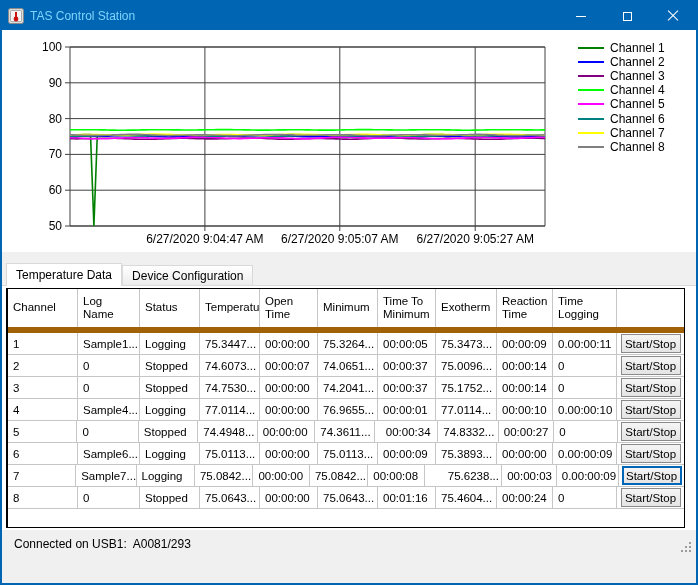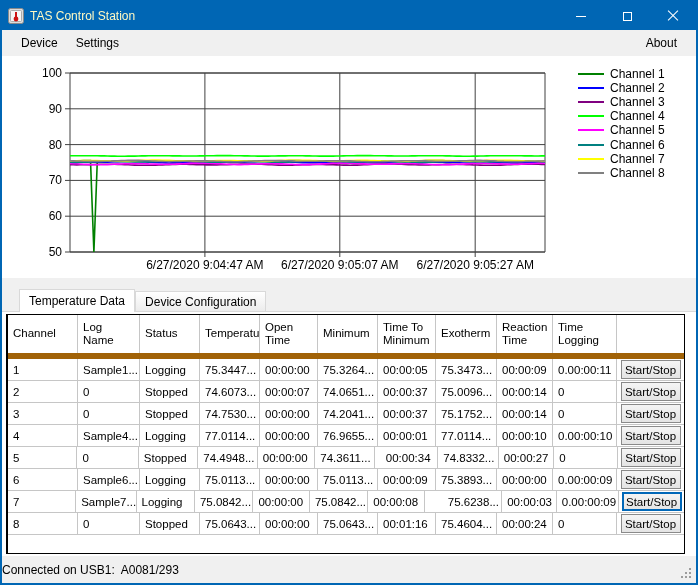--- a/index.html
+++ b/index.html
@@ -1,19 +1,19 @@
 <!DOCTYPE html>
 <html><head>
 <meta charset="utf-8">
 <style>
   html,body{margin:0;padding:0;background:#cfcfcf;font-family:"Liberation Sans",sans-serif;}
   .window{position:relative;width:698px;height:585px;box-sizing:border-box;
     border:2px solid #0066b4;background:#f0f0f0;overflow:hidden;}
   
-  .titlebar{height:28px;background:#0066b4;display:flex;align-items:center;color:#fef9c3;}
+  .titlebar{height:28px;background:#0066b4;display:flex;align-items:center;color:#7dd3fc;}
   .app-icon{width:16px;height:16px;margin:0 6px 0 6px;flex:0 0 auto;}
   .title-text{font-size:12px;white-space:nowrap;}
   .caption-buttons{margin-left:auto;display:flex;height:28px;}
   .cap-btn{width:46px;height:28px;display:flex;align-items:center;justify-content:center;position:relative;}
   .min-glyph{width:10px;height:1px;background:#fff;}
   .max-glyph{width:9px;height:9px;border:1px solid #fff;box-sizing:border-box;}
   .close-glyph{width:12px;height:12px;position:relative;}
   .close-glyph::before,.close-glyph::after{content:"";position:absolute;left:-1px;top:5px;width:14px;height:1px;background:#fff;}
   .close-glyph::before{transform:rotate(45deg);}
   .close-glyph::after{transform:rotate(-45deg);}
@@ -23,42 +23,42 @@
   .menu-right{margin-left:auto;}
   
   .chart-panel{height:222px;background:#fff;position:relative;}
   .chart-svg{position:absolute;left:0;top:0;font-size:12px;font-family:"Liberation Sans",sans-serif;}
   .legend{position:absolute;left:576px;top:11px;}
   .legend-row{height:14.1px;display:flex;align-items:center;}
   .legend-swatch{width:26px;height:2px;margin-right:6px;flex:0 0 auto;}
   .legend-label{font-size:12px;color:#000;white-space:nowrap;}
   .gap{height:10px;}
   
-  .tabstrip{height:23px;display:flex;align-items:flex-end;padding-left:17px;position:relative;z-index:2;}
+  .tabstrip{height:23px;display:flex;align-items:flex-end;padding-left:4px;position:relative;z-index:2;}
   .tab{box-sizing:border-box;font-size:12px;padding:0 9px;display:flex;align-items:center;white-space:nowrap;}
   .tab.selected{height:23px;background:#fff;border:1px solid #d9d9d9;border-bottom:none;margin-bottom:-1px;z-index:3;}
   .tab.unselected{height:20px;background:linear-gradient(#ffffff,#ececec);border:1px solid #d9d9d9;border-bottom:none;}
   .tabpage{background:#fff;border-top:1px solid #d9d9d9;height:245px;box-sizing:border-box;position:relative;z-index:1;}
   
   .grid{position:absolute;left:4px;top:2px;width:679px;height:240px;box-sizing:border-box;
     border:1px solid #000;border-left-width:2px;background:#fff;overflow:hidden;font-size:11.5px;color:#000;}
   .g-header{display:flex;height:44px;border-bottom:6px solid #a16207;box-sizing:border-box;}
   .g-hcell{box-sizing:border-box;border-right:1px solid #c6c6c6;display:flex;align-items:center;
     padding:2px 6px 2px 5px;line-height:1.15;overflow:hidden;}
   .g-hcell:last-child{border-right:none;}
   .g-row{display:flex;height:22px;border-bottom:1px solid #c6c6c6;box-sizing:border-box;}
   .g-cell{box-sizing:border-box;border-right:1px solid #c6c6c6;display:flex;align-items:center;
     padding:0 3px 0 5px;overflow:hidden;white-space:nowrap;}
   .g-cell:last-child{border-right:none;}
   .startstop-btn{display:block;margin:0 auto;width:60px;height:19px;font-size:11.5px;font-family:"Liberation Sans",sans-serif;
     background:linear-gradient(#f5f5f5,#e4e4e4);border:1px solid #8a8a8a;color:#000;padding:0;line-height:16px;}
   .startstop-btn.focused{border:1px solid #0067b8;box-shadow:inset 0 0 0 1px #0067b8;}
   
   .statusbar{height:27px;background:#f0f0f0;display:flex;align-items:center;font-size:12px;color:#000;
-    padding-left:0;position:relative;}
+    padding-left:12px;position:relative;}
   .status-text{white-space:pre;}
   .grip{position:absolute;right:4px;bottom:4px;width:11px;height:11px;}
   .grip::before{content:"";position:absolute;left:0;top:8px;width:2px;height:2px;background:#9c9c9c;
     box-shadow:4px -4px 0 #9c9c9c,8px -8px 0 #9c9c9c,4px 0 0 #9c9c9c,8px -4px 0 #9c9c9c,8px 0 0 #9c9c9c;}
 </style>
 </head>
 <body>
 
 <div class="window">
 
@@ -76,29 +76,20 @@
         </div>
       <div class="cap-btn">
           <span class="max-glyph"></span>
         </div>
       <div class="cap-btn">
           <span class="close-glyph"></span>
         </div>
     </div>
   </div>
 
-  <div class="menubar">
-    <div id="menu-left" style="display:flex;">
-        <div class="menu-item">Device</div>
-        <div class="menu-item">Settings</div>
-      </div>
-    <div id="menu-right" class="menu-right" style="display:flex;">
-        <div class="menu-item">About</div>
-      </div>
-  </div>
 
   <div class="chart-panel">
     <svg id="chart-svg" class="chart-svg" width="694" height="222">
         <line x1="68" y1="196" x2="543" y2="196" stroke="#404040" stroke-width="1"></line>
         <line x1="63" y1="196" x2="68" y2="196" stroke="#404040" stroke-width="1"></line>
         <text x="60" y="200" text-anchor="end" fill="#000">50</text>
         <line x1="68" y1="160.2" x2="543" y2="160.2" stroke="#404040" stroke-width="1"></line>
         <line x1="63" y1="160.2" x2="68" y2="160.2" stroke="#404040" stroke-width="1"></line>
         <text x="60" y="164.2" text-anchor="end" fill="#000">60</text>
         <line x1="68" y1="124.4" x2="543" y2="124.4" stroke="#404040" stroke-width="1"></line>

